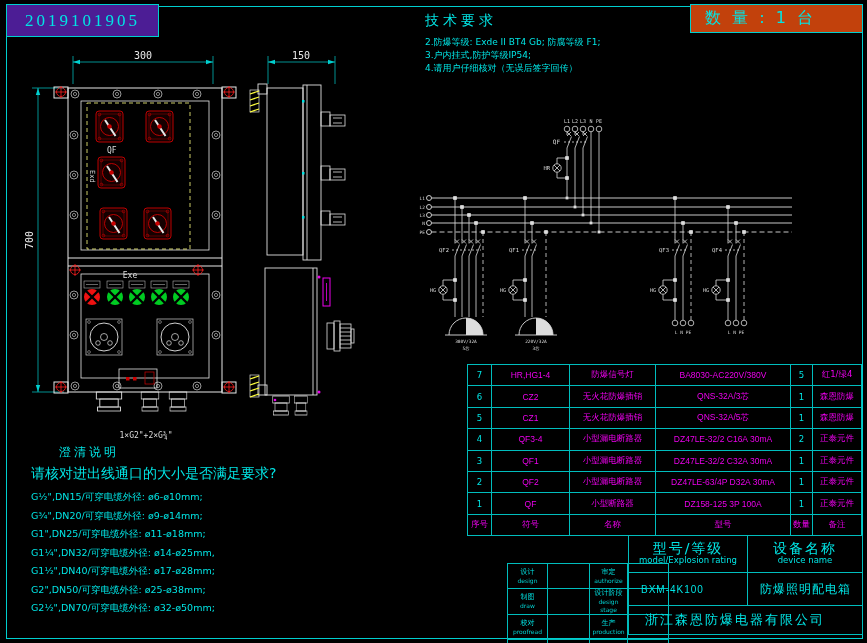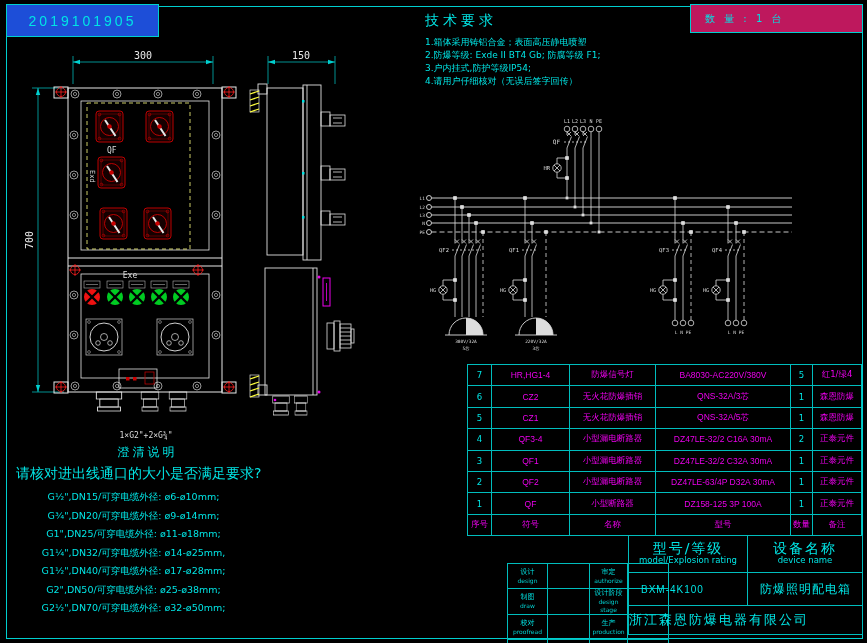--- a/index.html
+++ b/index.html
@@ -1,61 +1,60 @@
 <!DOCTYPE html>
 <html><head>
 <meta charset="utf-8">
 <style>
   html,body{margin:0;padding:0;background:#000;}
   .canvas{position:relative;width:867px;height:643px;background:#000;overflow:hidden;
     font-family:"DejaVu Sans","Liberation Sans",sans-serif;color:#00e5e5;}
   .frame{position:absolute;left:6px;top:6px;right:4px;bottom:4px;border:1px solid #00cfcf;}
   .dwgno{position:absolute;left:6px;top:4px;width:151px;height:31px;border:1px solid #00cfcf;
-    display:flex;align-items:center;justify-content:center;background:#1d4ed8;
-    font-family:Liberation Sans, sans-serif;font-size:14px;letter-spacing:3px;color:#00e5e5;}
+    display:flex;align-items:center;justify-content:center;background:#4c1d95;
+    font-family:Liberation Serif, serif;font-size:17px;letter-spacing:3px;color:#00e5e5;}
   .qty{position:absolute;right:4px;top:4px;width:157px;height:27px;border:1px solid #00cfcf;
-    display:flex;align-items:center;padding-left:14px;font-size:10px;letter-spacing:3px;background:#be185d;}
+    display:flex;align-items:center;padding-left:14px;font-size:16px;letter-spacing:3px;background:#c2410c;}
   .tech{position:absolute;left:425px;top:12px;width:285px;}
   .tech .t{font-size:14px;letter-spacing:4px;margin-bottom:6px;}
   .tech .l{font-size:9px;line-height:13px;white-space:nowrap;}
-  .notes{position:absolute;left:16px;top:444px;width:235px;text-align:center;}
+  .notes{position:absolute;left:31px;top:444px;width:235px;}
   .notes .t{font-size:12px;letter-spacing:3px;margin-left:28px;margin-bottom:4px;}
   .notes .q{font-size:14px;margin-bottom:5px;white-space:nowrap;}
   .notes .l{font-size:9.5px;line-height:18.5px;white-space:nowrap;}
   table{border-collapse:collapse;table-layout:fixed;}
   .bom{position:absolute;left:467px;top:364px;width:395px;}
   .bom td{border:1px solid #00bdbd;font-size:8.5px;text-align:center;padding:0;height:20.4px;
     overflow:hidden;white-space:nowrap;}
   .m{color:#ee00ee;} .c{color:#00e5e5;}
   .mono{font-family:Liberation Sans, sans-serif;font-size:8px;}
   .tbl{position:absolute;left:467px;top:563px;width:161px;margin-left:40px;}
   .tbl td{border:1px solid #00bdbd;text-align:center;padding:0;height:24px;overflow:hidden;}
   .tbl .cn{font-size:7px;line-height:9px;} .tbl .en{font-size:6px;line-height:8px;color:#00cfcf;}
   .tbr{position:absolute;left:628px;top:535px;width:234px;}
   .tbr td{border:1px solid #00bdbd;text-align:center;padding:0;overflow:hidden;}
   .tbr .cn8{font-size:14px;line-height:13px;letter-spacing:2px;}
   .tbr .en7{font-size:8.5px;line-height:11px;}
   .tbr .val{font-size:12px;text-align:left;padding-left:12px;letter-spacing:1px;}
-  .tbr .company{font-size:13px;text-align:left;letter-spacing:2px;}
+  .tbr .company{font-size:13px;text-align:left;padding-left:16px;letter-spacing:2px;}
   svg{position:absolute;overflow:visible;}
   .fv{left:20px;top:40px;} .sv{left:245px;top:40px;} .sch{left:400px;top:85px;}
   .dimtx{fill:#e8e8e8;font-size:10px;font-family:"DejaVu Sans Mono",monospace;}
   .stx{fill:#dcdcdc;font-family:"DejaVu Sans Mono",monospace;}
 </style>
 </head>
 <body>
 
 <div class="canvas">
   <div class="frame"></div>
   <div class="dwgno">2019101905</div>
   <div class="qty">数 量 : 1 台</div>
 
   <div class="tech">
     <div class="t">技术要求</div>
-    <div class="l">1.箱体采用铸铝合金；表面高压静电喷塑</div>
     <div class="l">2.防爆等级: Exde II BT4 Gb; 防腐等级 F1;</div>
     <div class="l">3.户内挂式,防护等级IP54;</div>
     <div class="l">4.请用户仔细核对（无误后签字回传）</div>
   </div>
 
   <svg class="fv" width="230" height="412" viewBox="0 0 230 412">
     <defs>
       <g id="sw">
         <rect x="0" y="0" width="27" height="31" rx="3" fill="#150000" stroke="#bb0000" stroke-width="1"></rect>
         <rect x="3" y="3" width="21" height="25" rx="2" fill="none" stroke="#7a0000" stroke-width="0.7"></rect>

